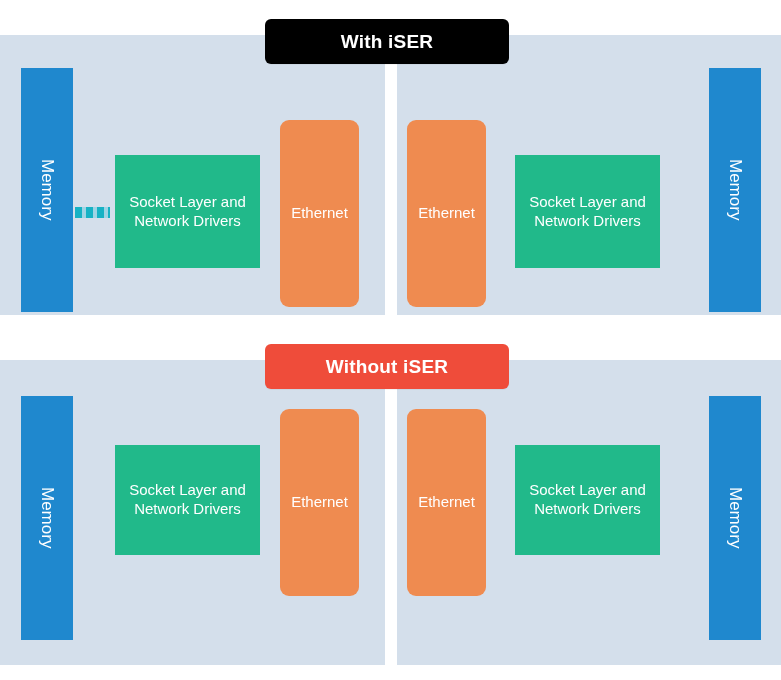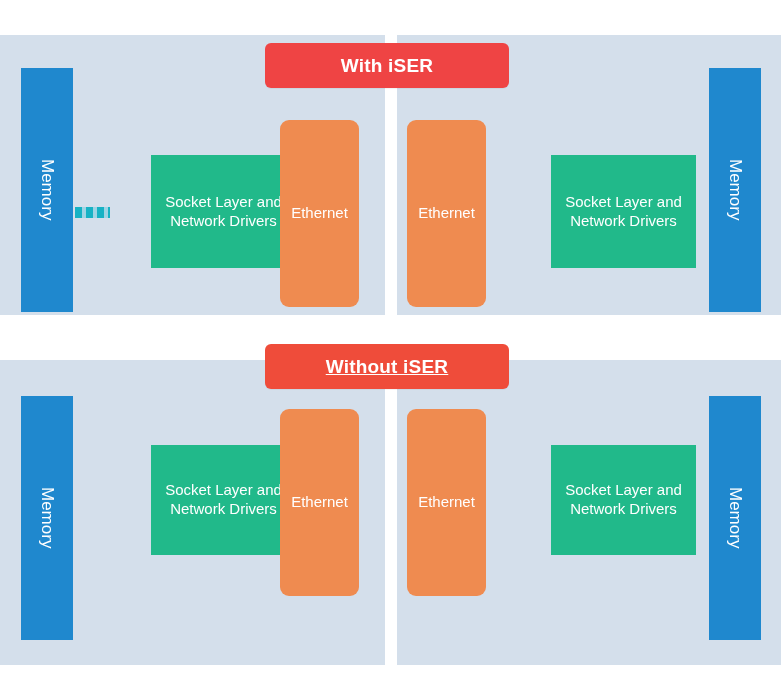--- a/index.html
+++ b/index.html
@@ -49,22 +49,22 @@
     display: flex;
     align-items: center;
     justify-content: center;
     color: #ffffff;
     font-size: 19px;
     font-weight: bold;
     letter-spacing: .2px;
     z-index: 5;
     box-shadow: 0 1px 0 rgba(0,0,0,.04);
   }
-  .title-with    { top: 19px;  background: #ef4444; margin-top: 24px; }
-  .title-without { top: 344px; background: #ef4c3a; text-decoration: underline; }
+  .title-with    { top: 19px;  background: #000000; }
+  .title-without { top: 344px; background: #ef4c3a; }
 
   
   .block {
     position: absolute;
     display: flex;
     align-items: center;
     justify-content: center;
     color: #ffffff;
     text-align: center;
     line-height: 1.25;
@@ -76,21 +76,20 @@
   }
   .block-memory .vtext {
     writing-mode: vertical-rl;
     text-orientation: mixed;
     white-space: nowrap;
   }
   .block-socket {
     background: #21b98a;
     font-size: 15px;
     padding: 16px 8px;
-    margin-left: 36px;
   }
   .block-ethernet {
     background: #ef8b50;
     font-size: 15px;
     border-radius: 9px;
   }
 
   
   .connector {
     position: absolute;

